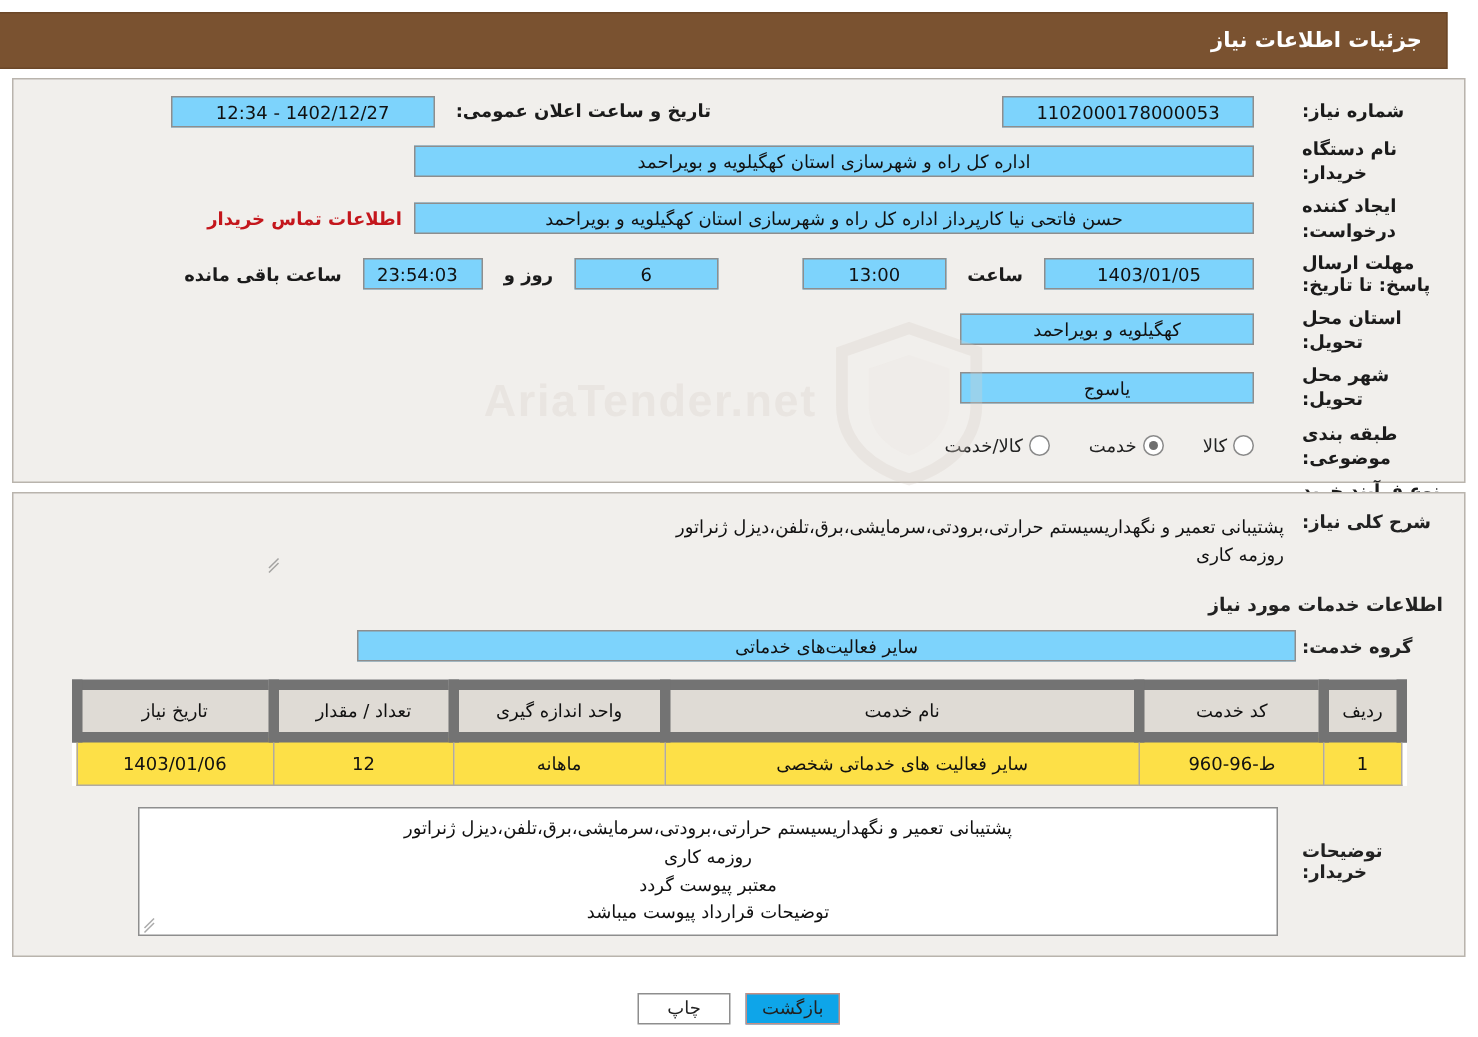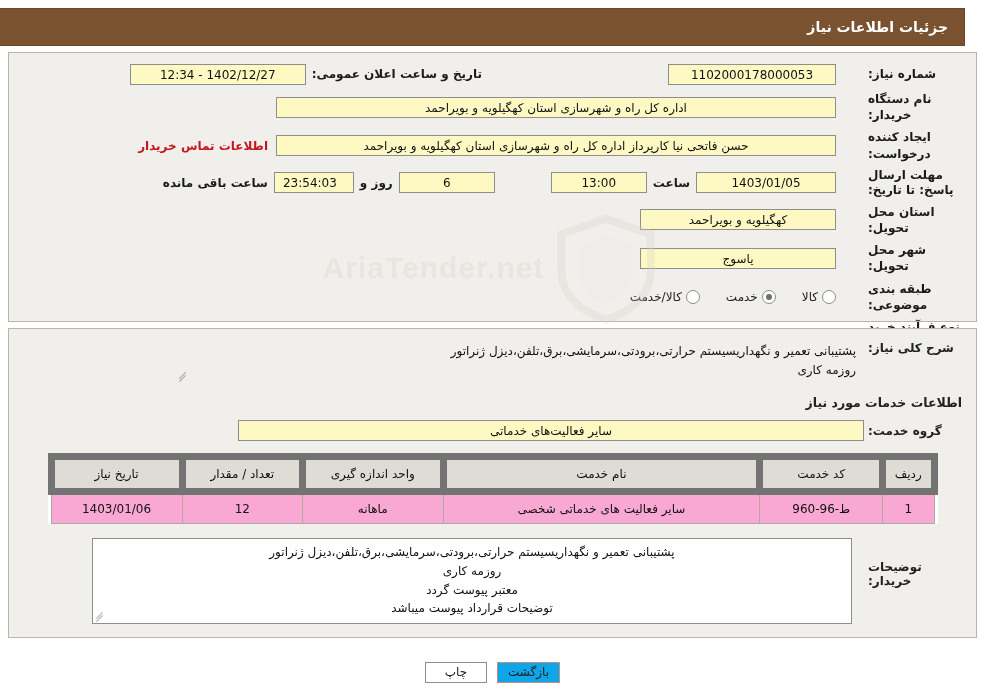--- a/index.html
+++ b/index.html
@@ -71,21 +71,21 @@
     color: #1b1b1b;
     padding-left: 4px;
     flex: none;
     line-height: 1.35;
     margin-left: 28px;
   }
   .lbl.wide {
     width: 96px;
   }
   .fld {
-    background: #fef9c3;
+    background: #7dd3fc;
     border: 1px solid #8e8e8e;
     height: 21px;
     line-height: 21px;
     font-size: 12px;
     padding: 0 16px;
     box-sizing: border-box;
     text-align: center;
     color: #111;
     overflow: hidden;
     white-space: nowrap;
@@ -96,21 +96,21 @@
   .f-prov  { width: 196px; margin-left: 20px; }
   .f-city  { width: 196px; }
   .f-date  { width: 140px; }
   .f-time  { width: 96px; }
   .f-days  { width: 96px; }
   .f-rem   { width: 80px; }
   .f-pub   { width: 176px; }
   .midlabel {
     font-size: 12px;
     font-weight: bold;
-    padding: 0 6px;
+    padding: 0 14px;
     white-space: nowrap;
     color: #1b1b1b;
   }
   .contact-link {
     color: #c4161c;
     font-weight: bold;
     font-size: 12px;
     padding: 0 8px;
     cursor: pointer;
     white-space: nowrap;
@@ -231,21 +231,21 @@
     height: 26px;
     font-weight: normal;
     color: #111;
     font-size: 12px;
   }
   table.svc td {
     border: 1px solid #b0aaa2;
     height: 26px;
     text-align: center;
     color: #111;
-    background: #f9a8d4;
+    background: #fde047;
   }
   .table-wrap {
     display: flex;
     justify-content: center;
     margin-top: 4px;
   }
   
   .notes-row {
     display: flex;
     align-items: flex-start;

